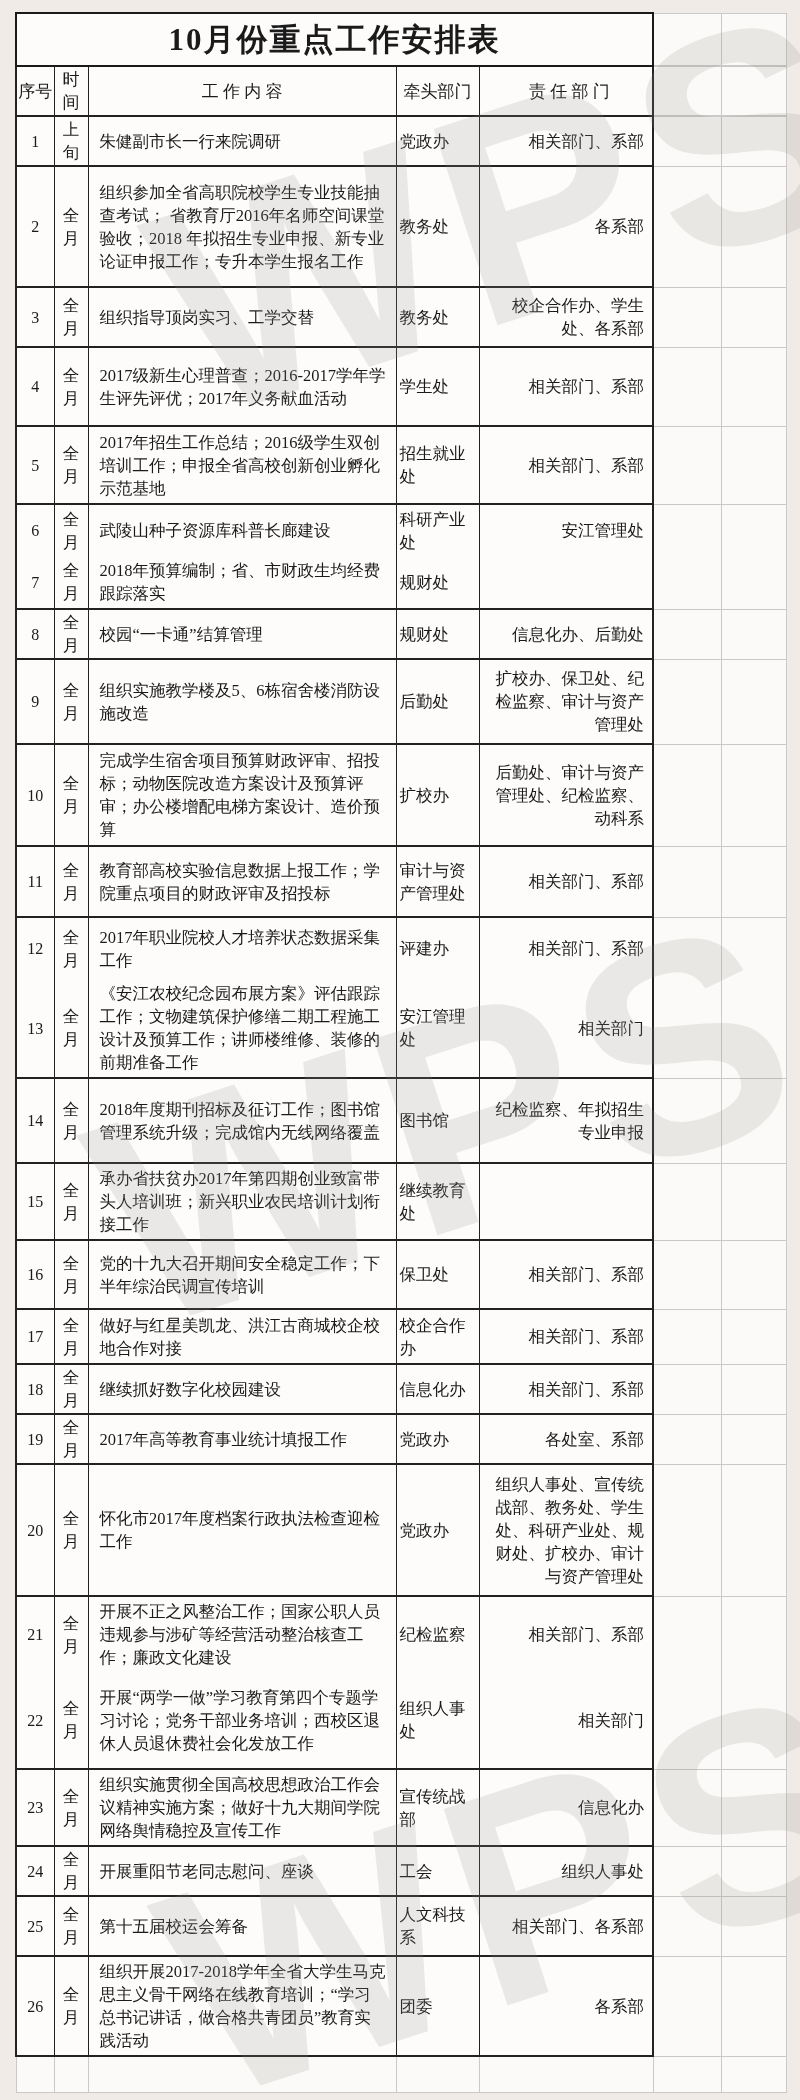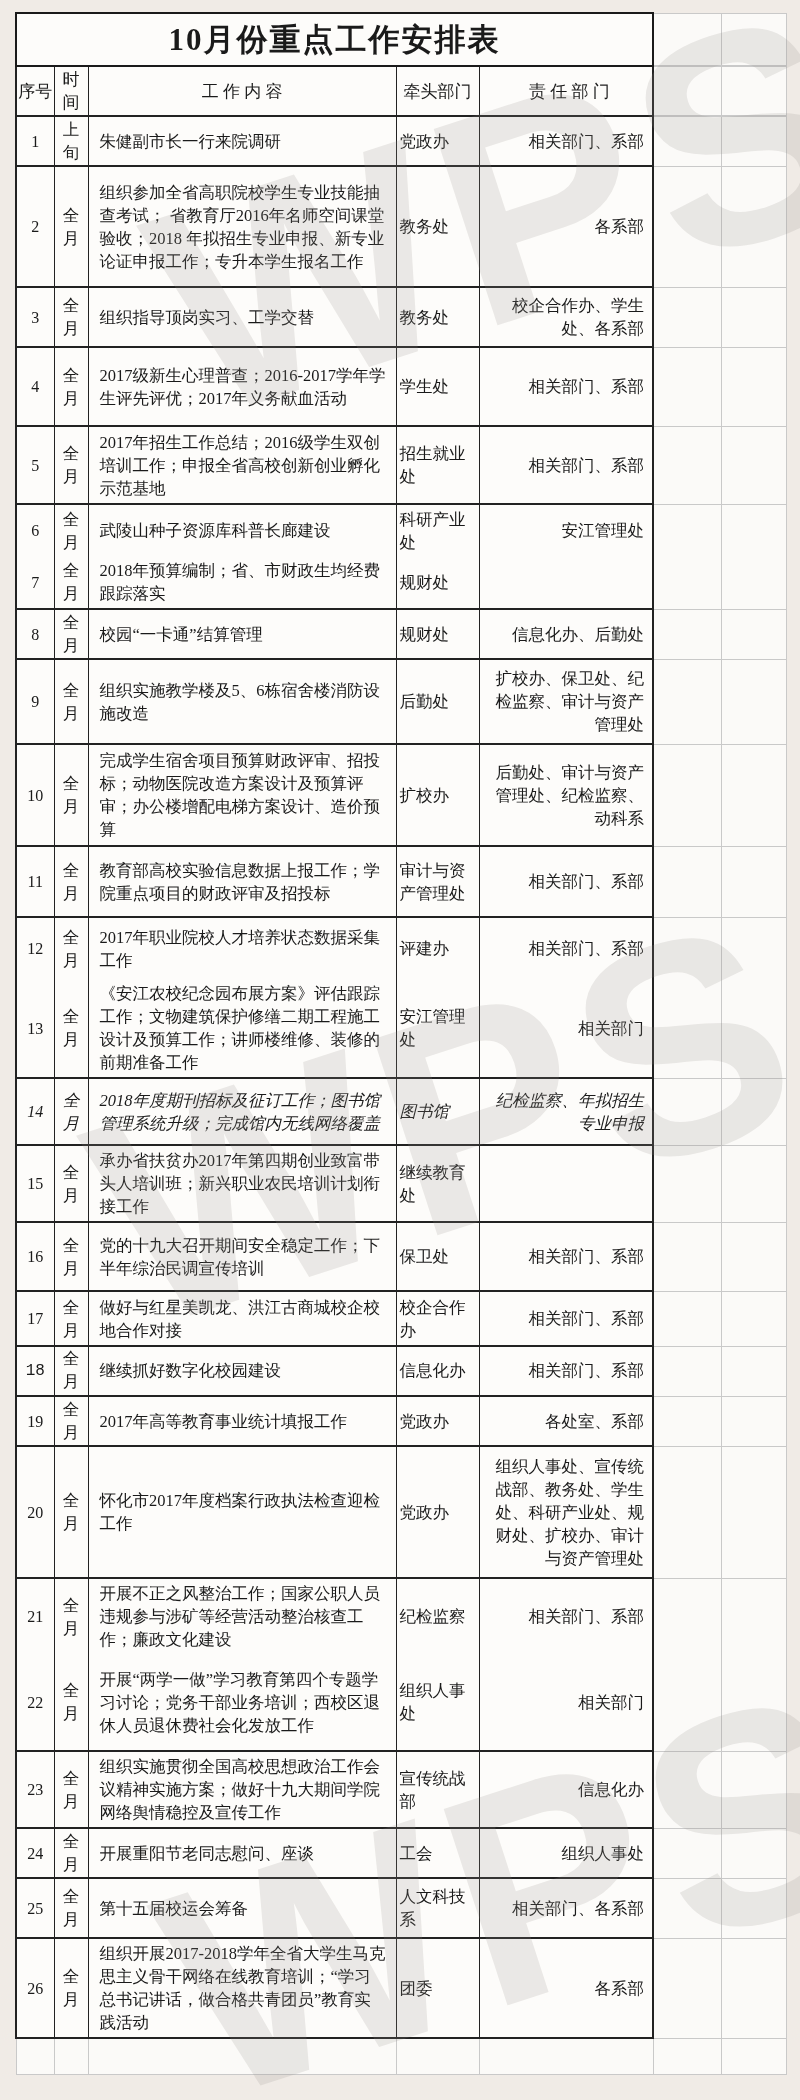--- a/index.html
+++ b/index.html
@@ -167,21 +167,21 @@
           </tr>
           <tr class="merge-top" style="height: 95px;">
             <td class="c-no">13</td>
             <td class="c-time">全月</td>
             <td class="c-content">《安江农校纪念园布展方案》评估跟踪工作；文物建筑保护修缮二期工程施工设计及预算工作；讲师楼维修、装修的前期准备工作</td>
             <td class="c-lead">安江管理处</td>
             <td class="c-resp">相关部门</td>
             <td class="ghost"></td>
             <td class="ghost"></td>
           </tr>
-          <tr style="height: 67px; font-style: italic;">
+          <tr style="height: 85px;">
             <td class="c-no">14</td>
             <td class="c-time">全月</td>
             <td class="c-content">2018年度期刊招标及征订工作；图书馆管理系统升级；完成馆内无线网络覆盖</td>
             <td class="c-lead">图书馆</td>
             <td class="c-resp">纪检监察、年拟招生专业申报</td>
             <td class="ghost"></td>
             <td class="ghost"></td>
           </tr>
           <tr style="height: 68px;">
             <td class="c-no">15</td>
@@ -203,21 +203,21 @@
           </tr>
           <tr style="height: 55px; padding-left: 15px;">
             <td class="c-no">17</td>
             <td class="c-time">全月</td>
             <td class="c-content">做好与红星美凯龙、洪江古商城校企校地合作对接</td>
             <td class="c-lead">校企合作办</td>
             <td class="c-resp">相关部门、系部</td>
             <td class="ghost"></td>
             <td class="ghost"></td>
           </tr>
-          <tr style="height: 48px; font-family: Liberation Mono, monospace;">
+          <tr style="height: 48px;">
             <td class="c-no">18</td>
             <td class="c-time">全月</td>
             <td class="c-content">继续抓好数字化校园建设</td>
             <td class="c-lead">信息化办</td>
             <td class="c-resp">相关部门、系部</td>
             <td class="ghost"></td>
             <td class="ghost"></td>
           </tr>
           <tr style="height: 48px;">
             <td class="c-no">19</td>

